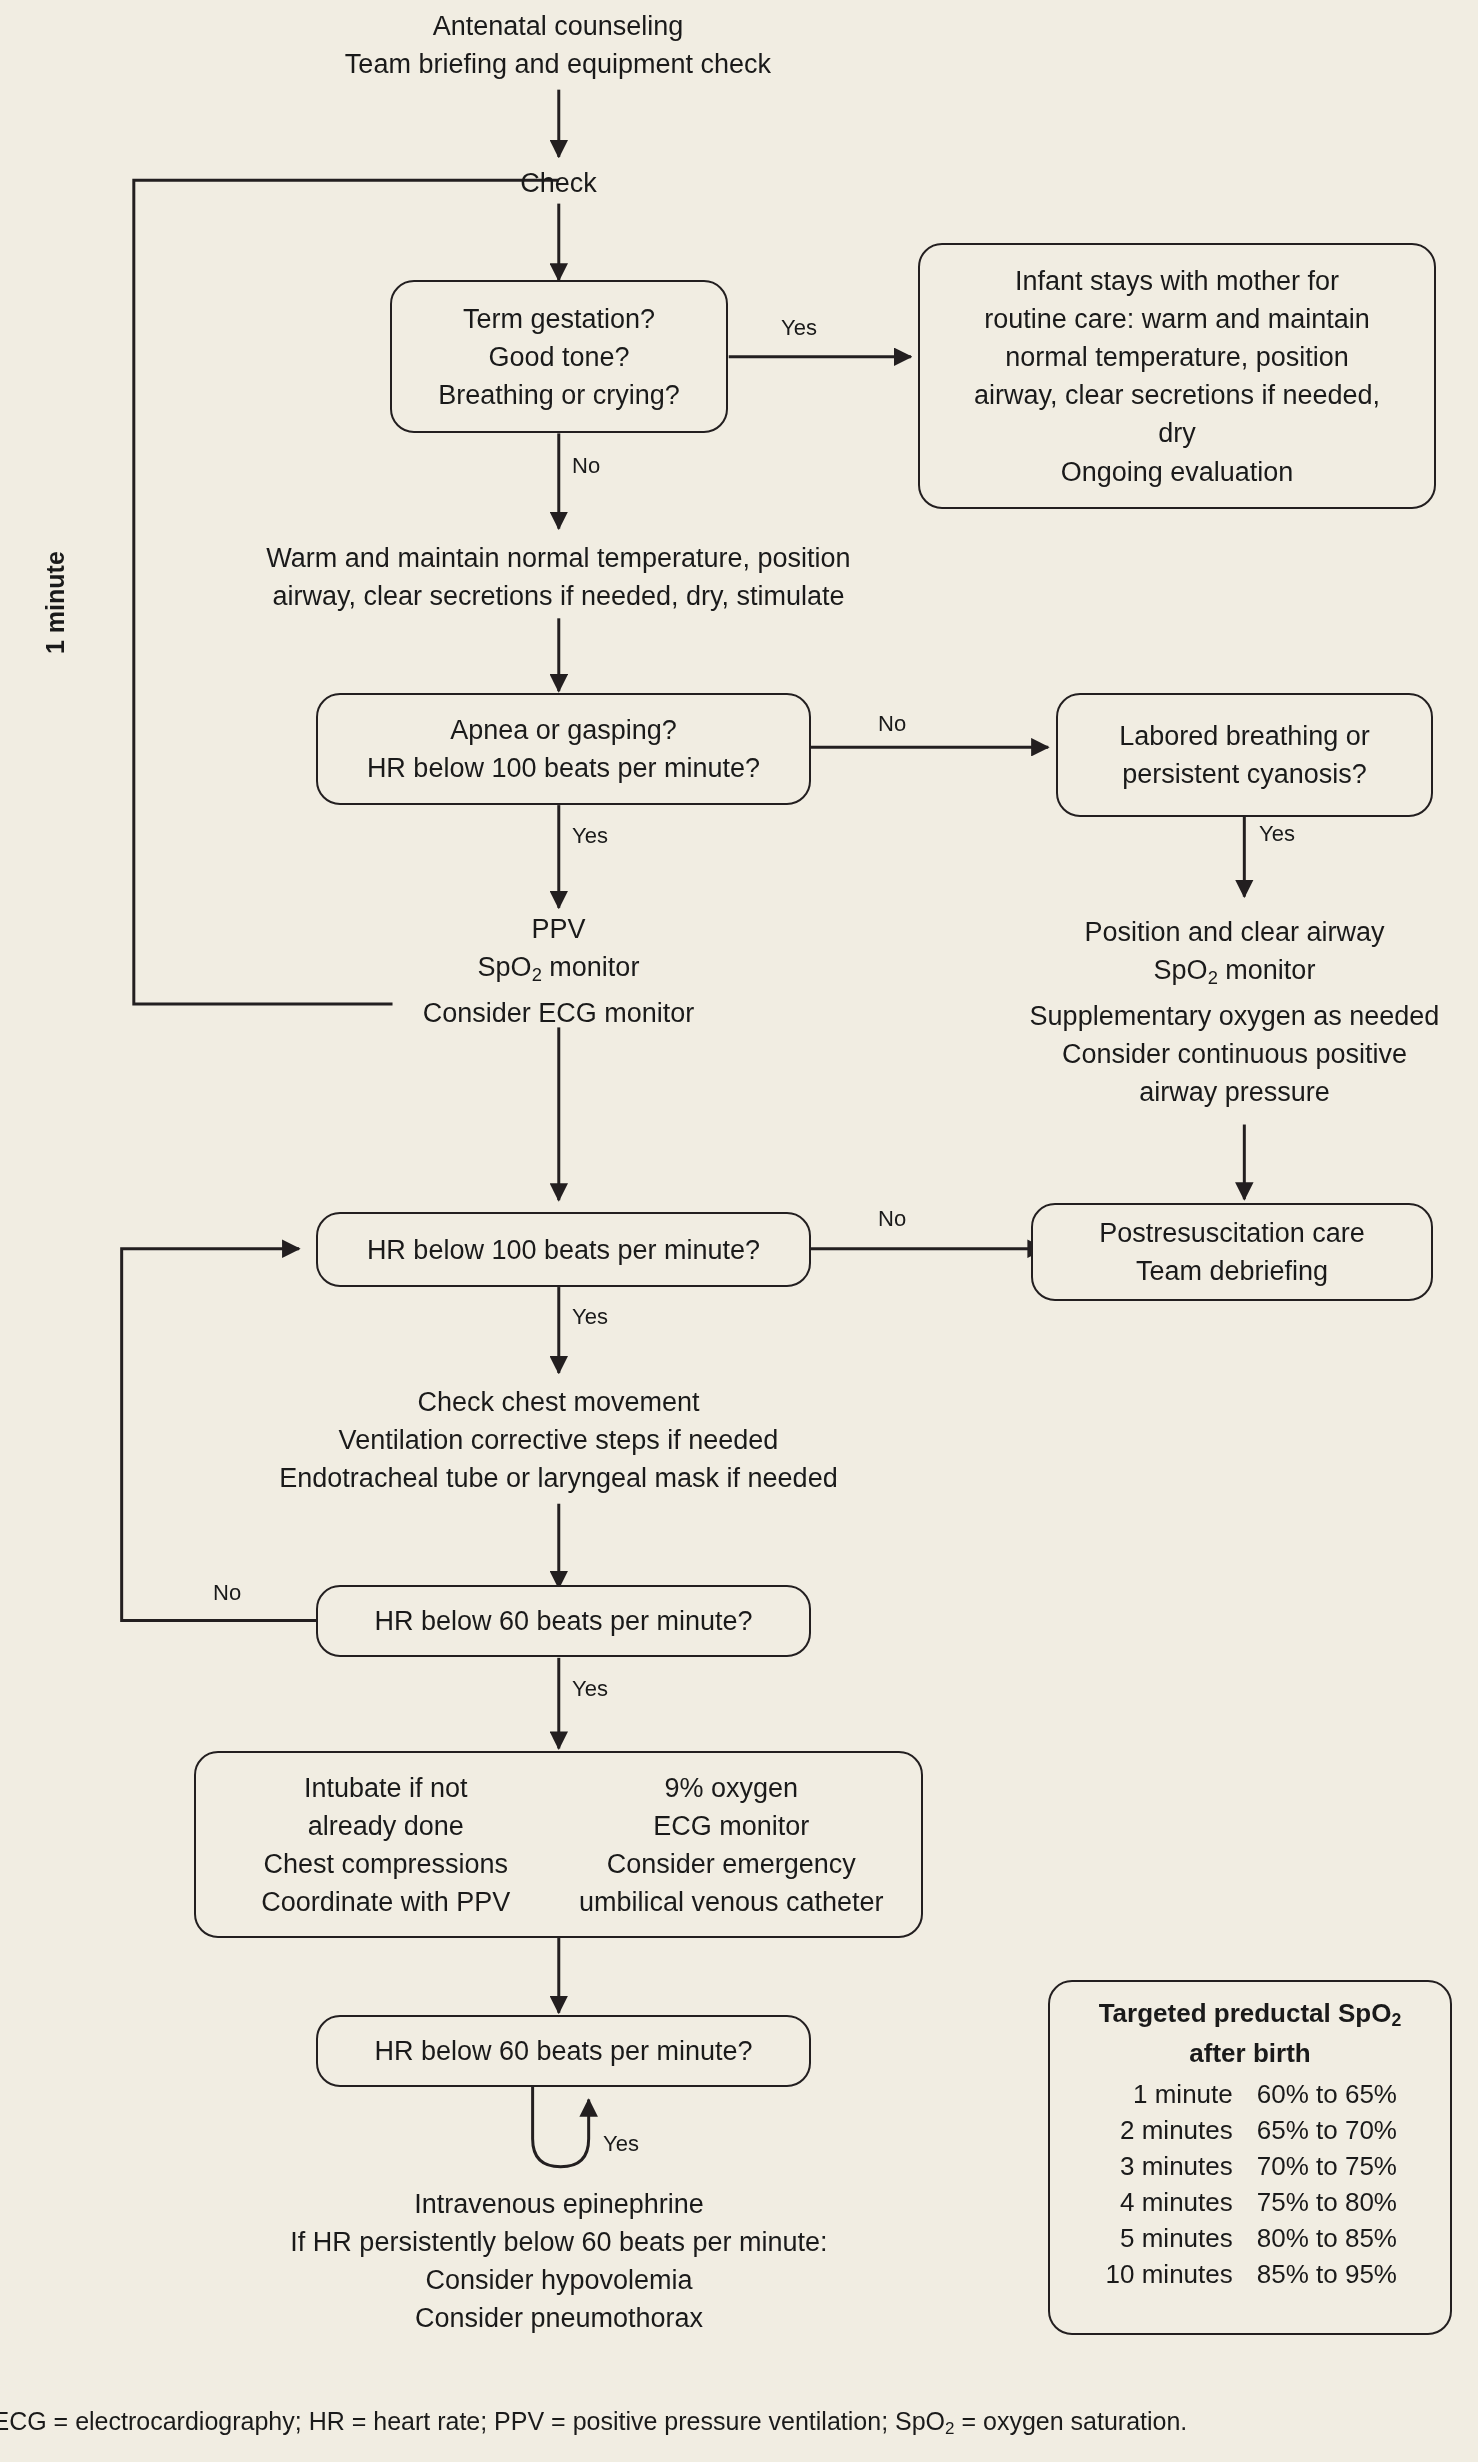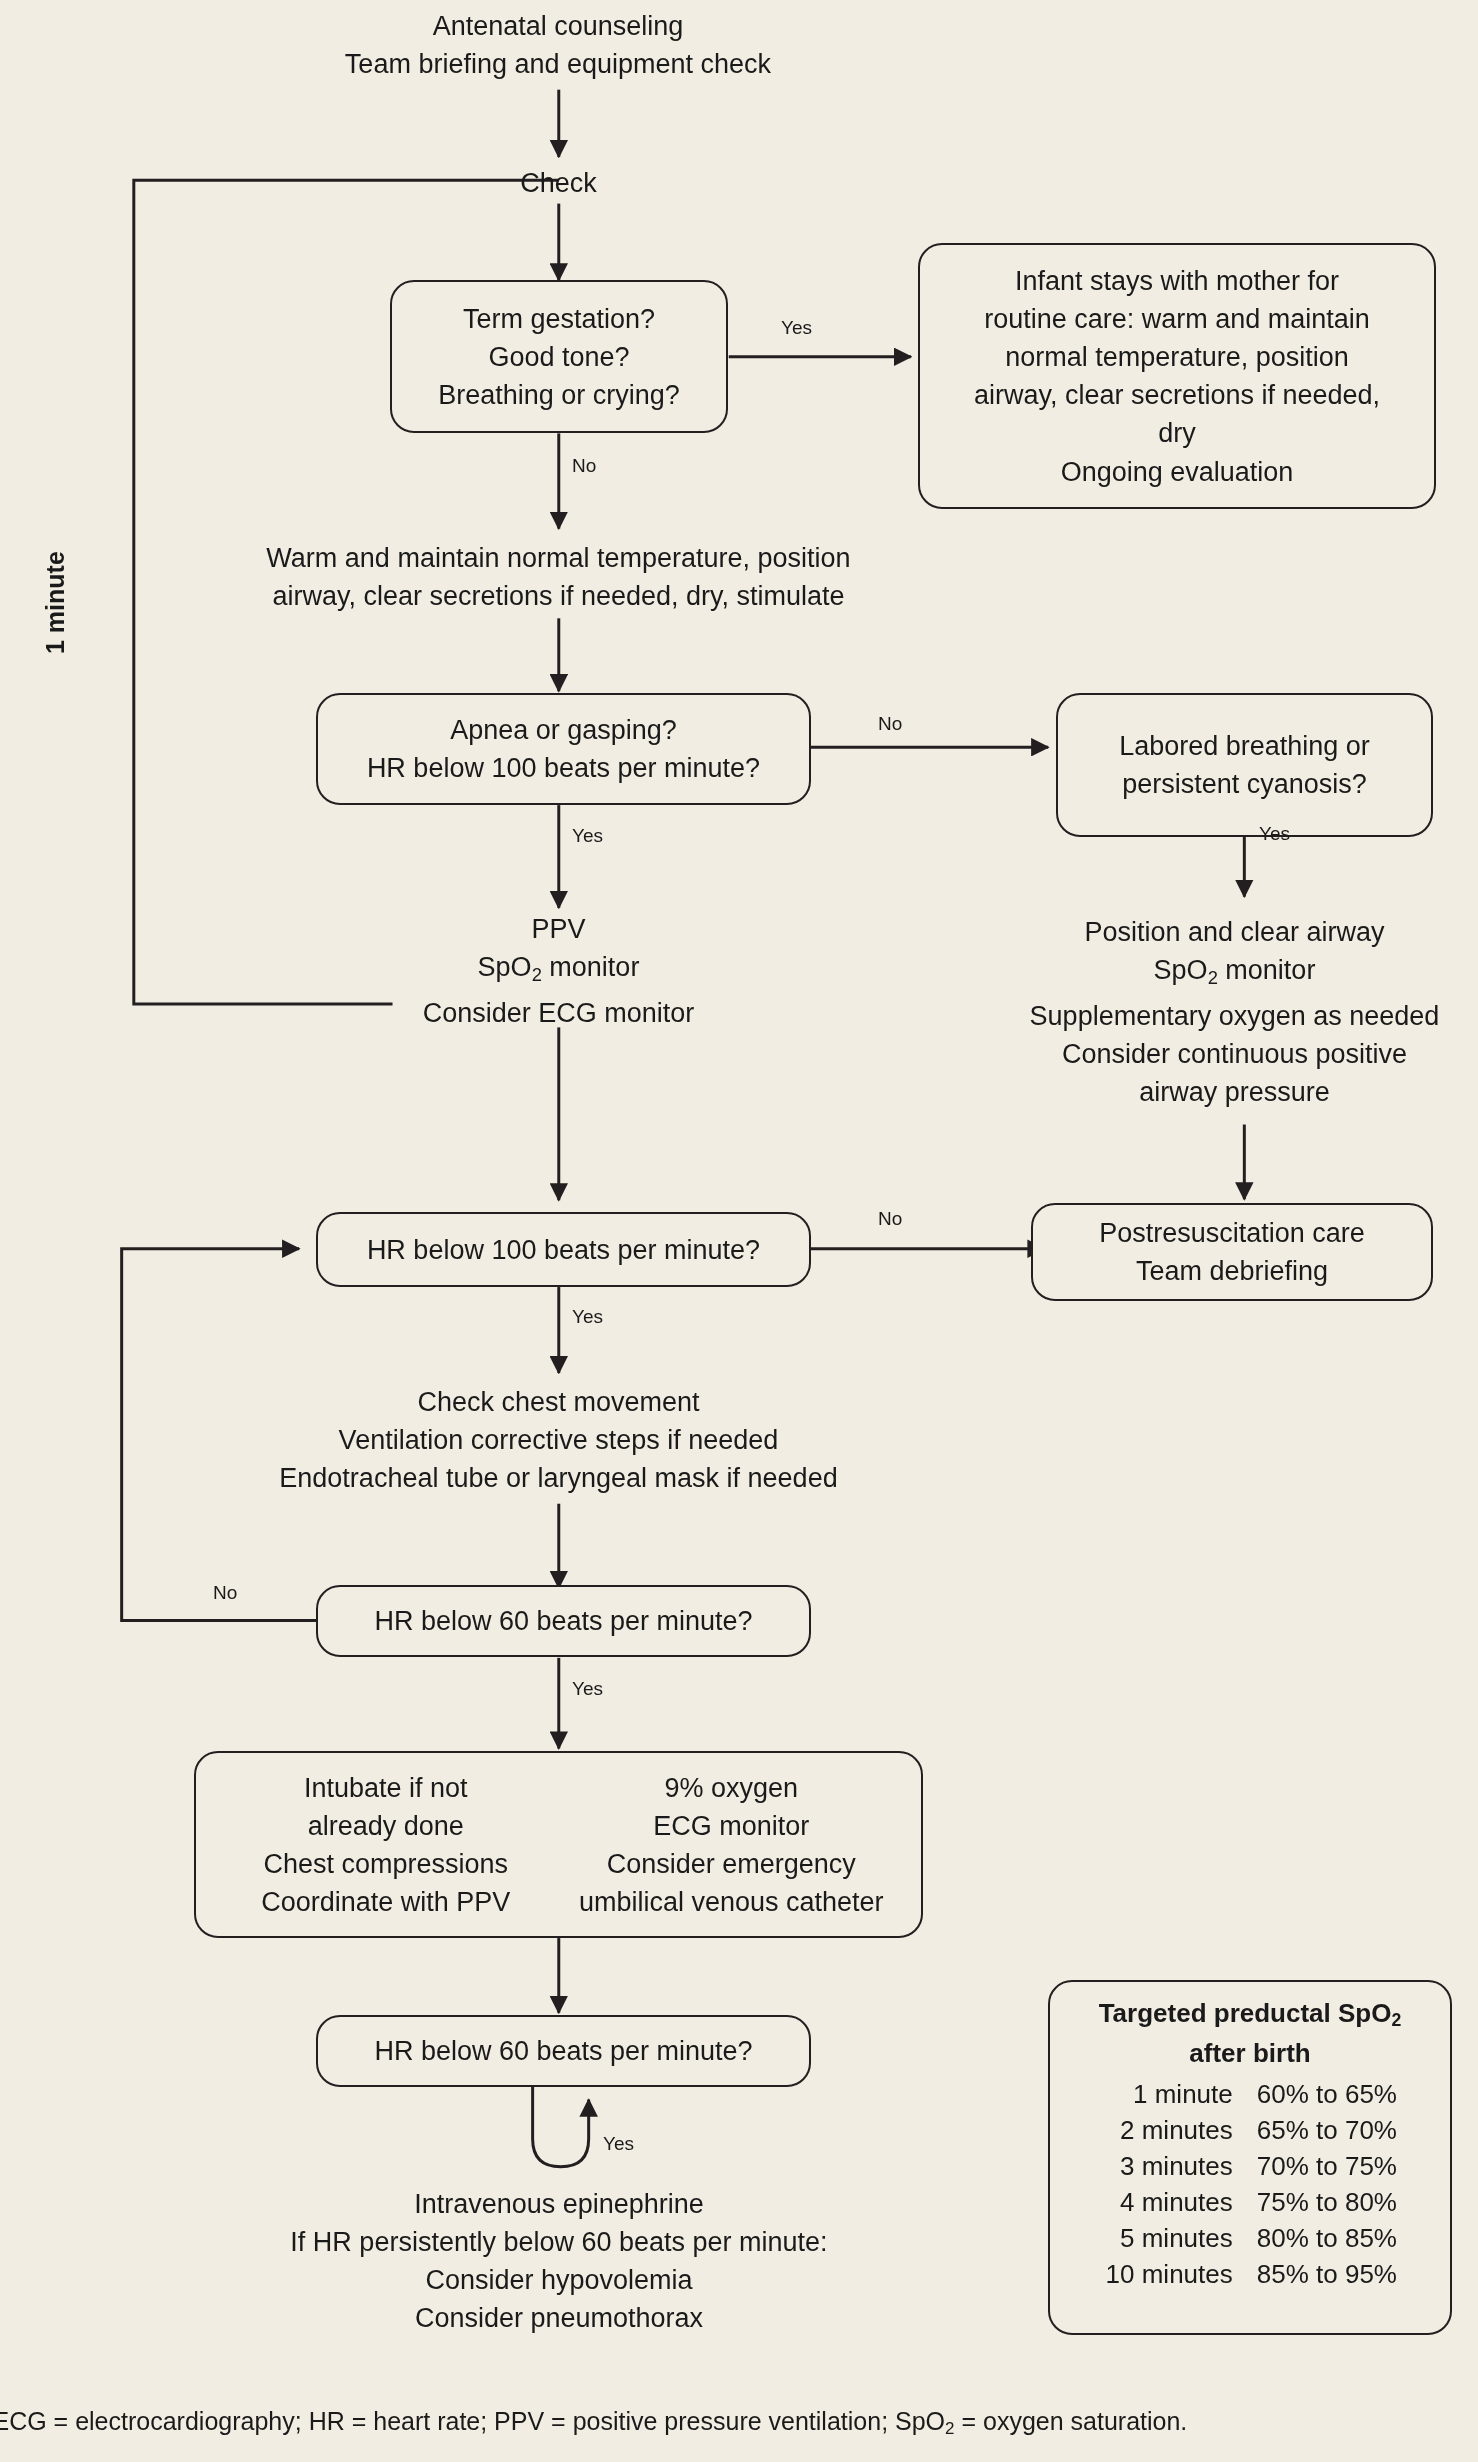--- a/index.html
+++ b/index.html
@@ -23,21 +23,21 @@
     text-align:center;
   }
   .plain{
     display:flex;flex-direction:column;align-items:center;justify-content:center;
     text-align:center;
   }
   .ln{display:block;white-space:nowrap;}
   .f29{font-size:27px;line-height:38px;}
 
   .edgelbl{
-    position:absolute;font-size:19px;line-height:28px;white-space:nowrap;
+    position:absolute;font-size:22px;line-height:28px;white-space:nowrap;
   }
 
   .rot{
     position:absolute;
     transform:rotate(-90deg);
     transform-origin:left top;
     font-size:25px;font-weight:bold;white-space:nowrap;
   }
 
   
@@ -145,21 +145,21 @@
     <span class="ln f29">airway, clear secretions if needed, dry, stimulate</span>
   </div>
 
   <div class="node box" style="left:316px;top:693px;width:495px;height:112px;">
     <span class="ln f29">Apnea or gasping?</span>
     <span class="ln f29">HR below 100 beats per minute?</span>
   </div>
   <div class="edgelbl" style="left:878px;top:710px;">No</div>
   <div class="edgelbl" style="left:572px;top:822px;">Yes</div>
 
-  <div class="node box" style="left:1056px;top:693px;width:377px;height:144px;">
+  <div class="node box" style="left:1056px;top:693px;width:377px;height:124px;">
     <span class="ln f29">Labored breathing or</span>
     <span class="ln f29">persistent cyanosis?</span>
   </div>
   <div class="edgelbl" style="left:1259px;top:820px;">Yes</div>
 
   <div class="node plain" style="left:325px;top:911px;width:467px;height:120px;">
     <span class="ln f29">PPV</span>
     <span class="ln f29"><span>SpO</span><span class="sub">2</span><span> monitor</span></span>
     <span class="ln f29">Consider ECG monitor</span>
   </div>

